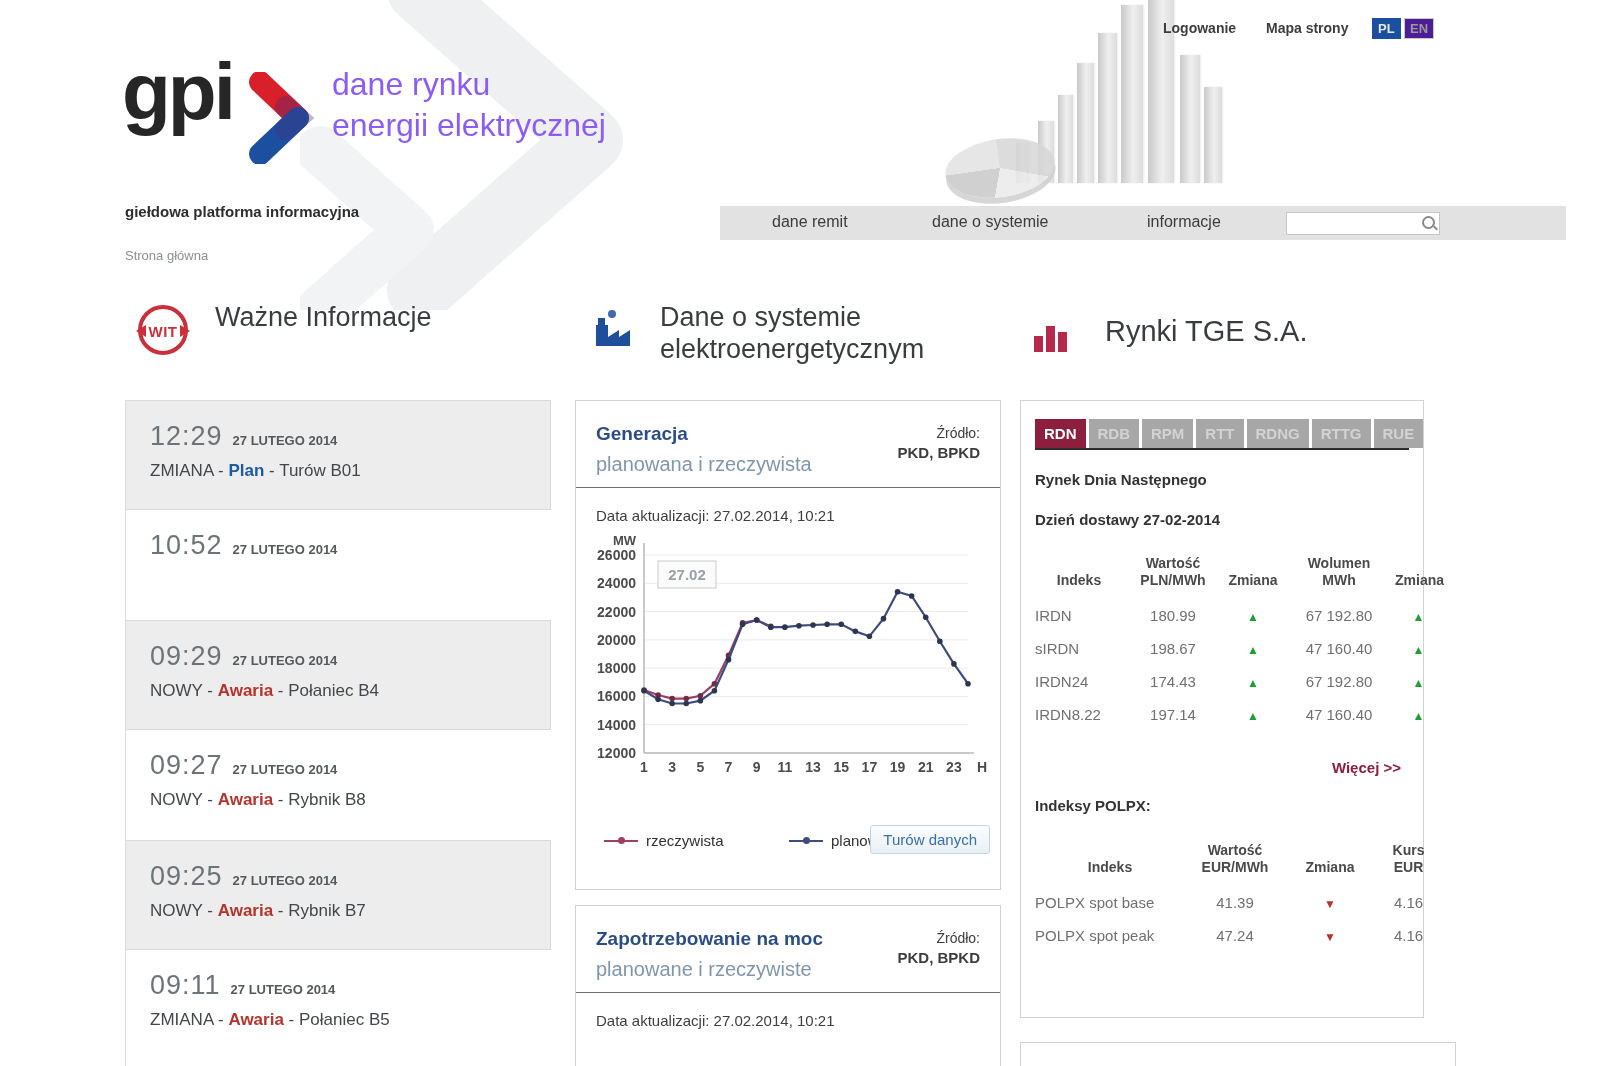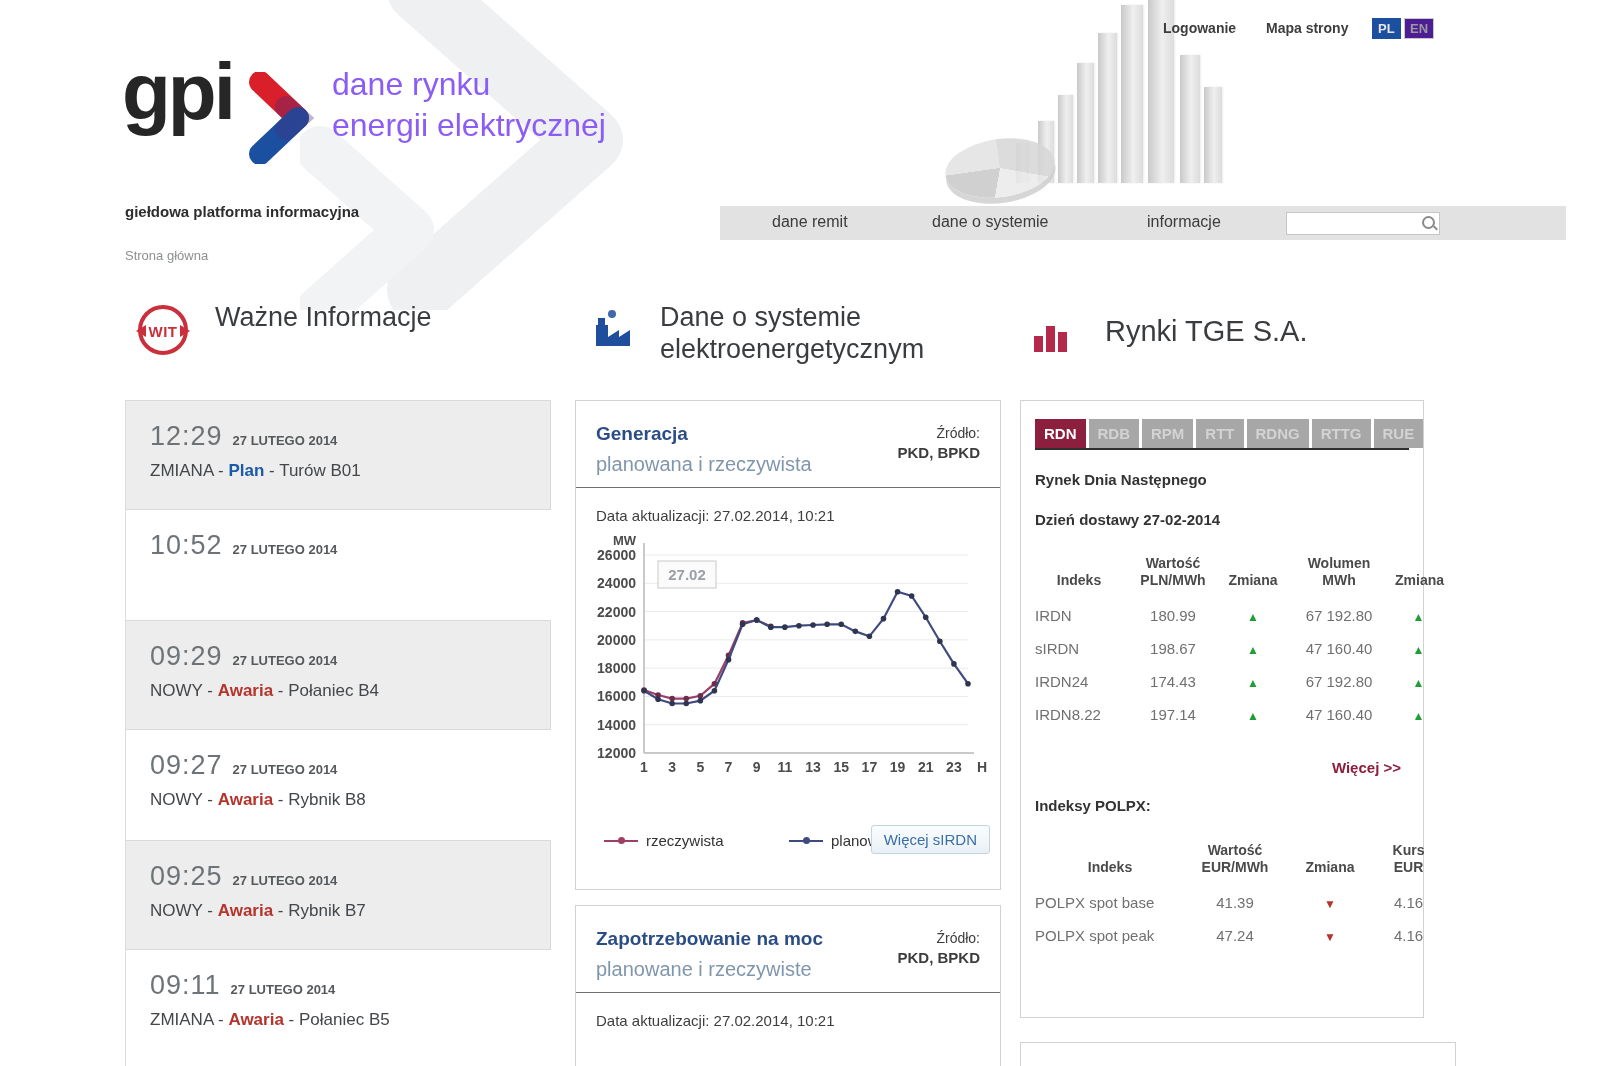--- a/index.html
+++ b/index.html
@@ -275,21 +275,21 @@
     <div id="gen-legend">
         <div class="leg-item" style="left: 0px;">
           <span class="leg-line" style="background: rgb(156, 64, 102);"></span>
           <span>rzeczywista</span>
         </div>
         <div class="leg-item" style="left: 185px;">
           <span class="leg-line" style="background: rgb(63, 74, 126);"></span>
           <span>planowana</span>
         </div>
       </div>
-    <div id="more-data-btn">Więcej sIRDN</div>
+    <div id="more-data-btn">Turów danych</div>
   </div>
 
   <div id="zap-panel" class="abs panel">
     <div class="panel-title">Zapotrzebowanie na moc</div>
     <div class="panel-sub">planowane i rzeczywiste</div>
     <div class="src-label">Źródło:</div>
     <div class="src-value">PKD, BPKD</div>
     <div class="panel-divider"></div>
     <div class="panel-updated">Data aktualizacji: 27.02.2014, 10:21</div>
   </div>

